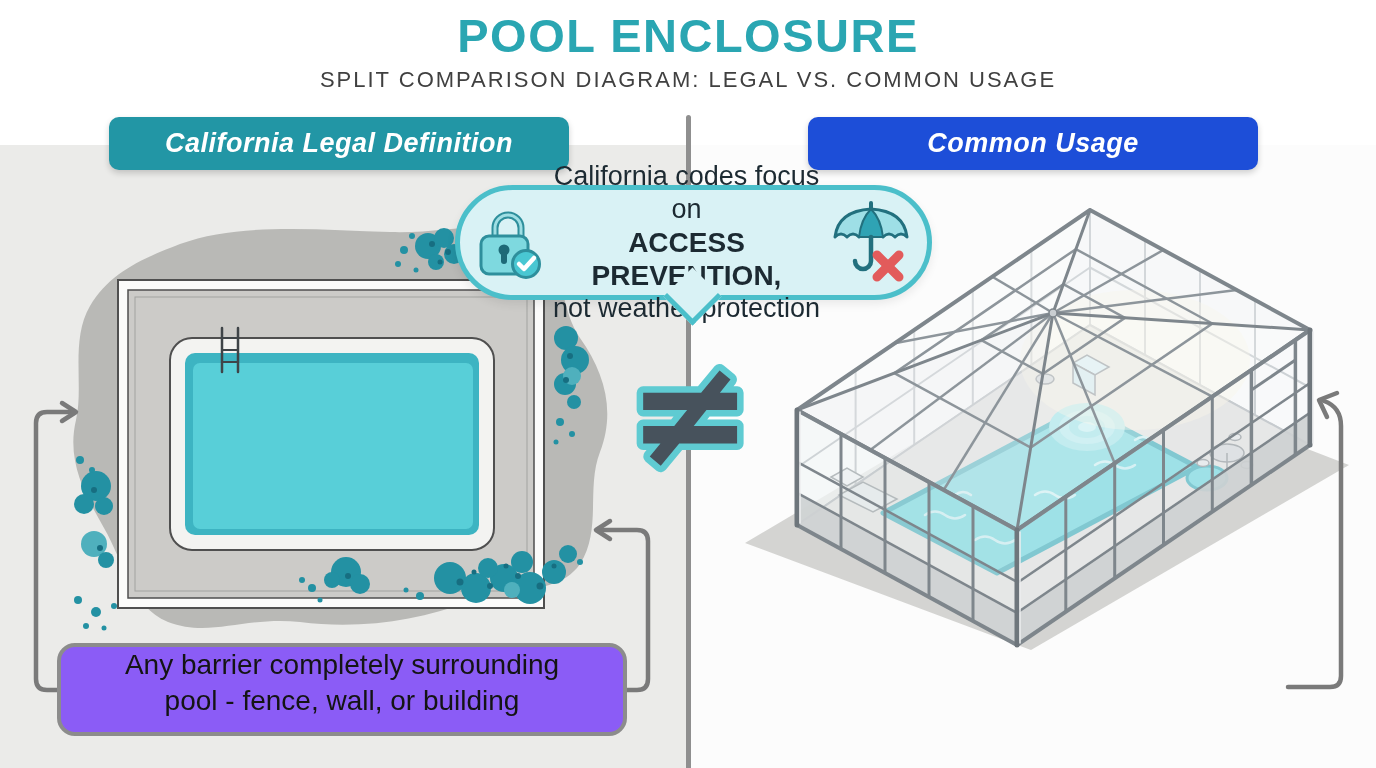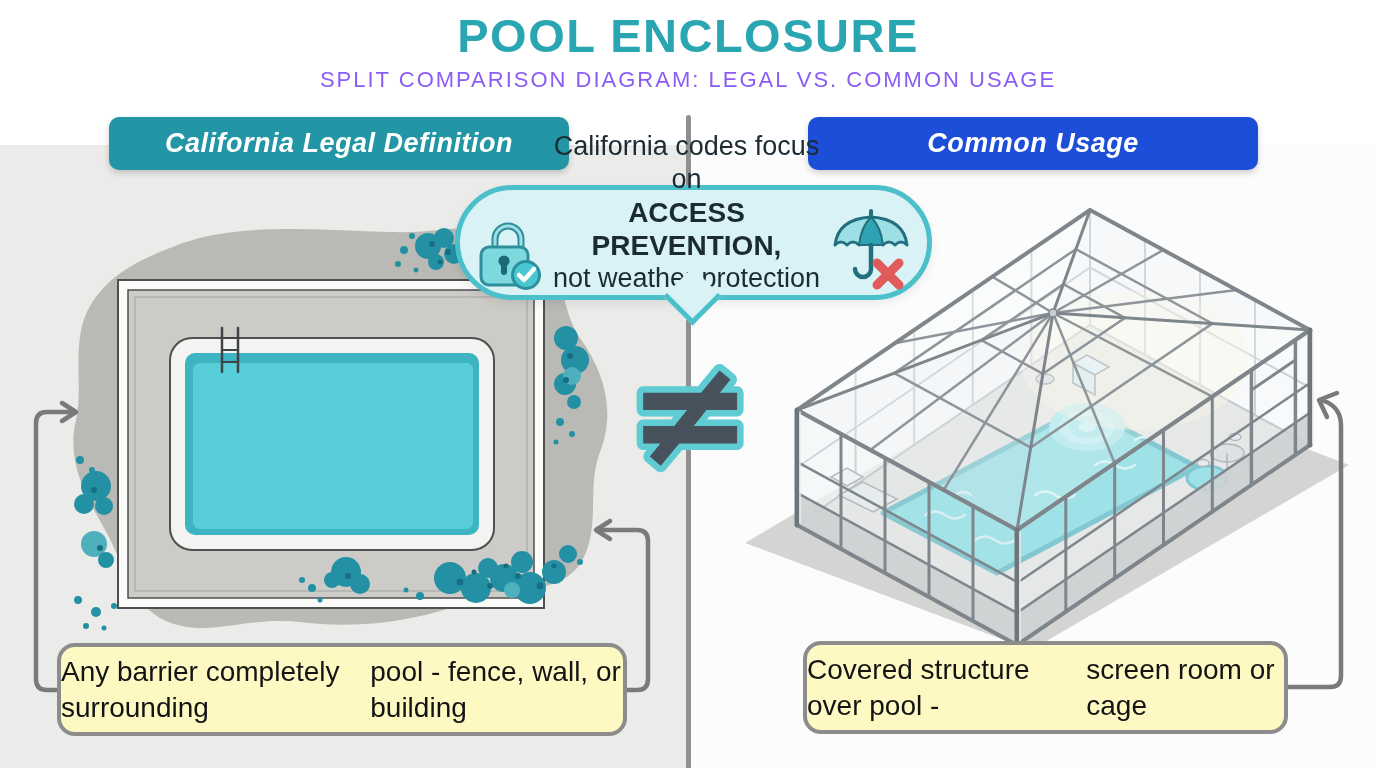--- a/index.html
+++ b/index.html
@@ -8,47 +8,47 @@
   #stage{position:relative;width:1376px;height:744px;}
 
   .left-bg{position:absolute;left:0;top:145px;width:688px;height:623px;background:#ebebe9;z-index:0;}
   .right-bg{position:absolute;left:688px;top:145px;width:688px;height:623px;background:#fcfcfc;z-index:0;}
 
   .divider{position:absolute;left:686px;top:115px;width:5px;height:653px;background:#8f8f8f;
            border-radius:3px 3px 0 0;z-index:1;}
 
   .titlebar{position:absolute;left:0;top:0;width:1376px;text-align:center;z-index:2;}
   .title{margin:0;padding-top:8px;font-size:47px;font-weight:800;letter-spacing:1.5px;color:#2aa6b2;}
-  .subtitle{margin-top:4px;font-size:22px;font-weight:500;letter-spacing:2px;color:#8b5cf6;}
+  .subtitle{margin-top:4px;font-size:22px;font-weight:500;letter-spacing:2px;color:#404040;}
 
   .hdr{position:absolute;top:117px;height:53px;border-radius:10px;display:flex;align-items:center;
        justify-content:center;color:#ffffff;font-size:27px;font-weight:700;letter-spacing:.5px;
        box-shadow:0 3px 6px rgba(0,0,0,.18);z-index:4;font-style:italic;}
   .hdr-left{left:109px;width:460px;background:#2296a5;}
   .hdr-right{left:808px;width:450px;background:#1d4ed8;}
 
   .illu{position:absolute;z-index:2;}
   .illu-left{left:60px;top:210px;}
   .illu-right{left:735px;top:195px;}
 
   .connectors{position:absolute;left:0;top:0;z-index:3;pointer-events:none;}
 
   .neq-wrap{position:absolute;left:610px;top:330px;width:160px;height:180px;z-index:4;}
 
   .callout{position:absolute;left:455px;top:185px;width:477px;height:115px;background:#d9f2f5;
-           border:5px solid #4bbfca;border-radius:58px;z-index:5;display:flex;align-items:flex-end;
+           border:5px solid #4bbfca;border-radius:58px;z-index:5;display:flex;align-items:center;
            justify-content:space-between;padding:0 14px;box-sizing:border-box;
            box-shadow:0 4px 10px rgba(0,0,0,.08);}
   .callout .tail{position:absolute;left:212px;bottom:-22px;width:36px;height:36px;background:#d9f2f5;
            border-right:5px solid #4bbfca;border-bottom:5px solid #4bbfca;transform:rotate(45deg);}
   .callout-text{flex:1;text-align:center;color:#1c2a32;line-height:33px;font-size:27px;font-weight:500;}
   .callout-text .strong{font-size:28px;font-weight:800;}
 
-  .caption{position:absolute;height:93px;background:#fef9c3;border:4px solid #8c8c8c;border-radius:18px;
-           display:flex;flex-direction:row;align-items:center;z-index:5;
+  .caption{position:absolute;height:93px;background:#8b5cf6;border:4px solid #8c8c8c;border-radius:18px;
+           display:flex;flex-direction:column;align-items:center;z-index:5;
            color:#141414;font-size:28px;font-weight:500;line-height:36px;box-sizing:border-box;}
   .caption-left{left:57px;top:643px;width:570px;}
   .caption-right{left:803px;top:641px;width:485px;}
 </style>
 </head>
 <body>
 
 <div id="stage">
 
   <div class="left-bg"></div>
@@ -324,18 +324,14 @@
         <line x1="48" y1="56" x2="70" y2="78"></line>
         <line x1="70" y1="56" x2="48" y2="78"></line>
       </g>
     </svg>
   </div>
 
   <div class="caption caption-left">
     <div>Any barrier completely surrounding</div>
     <div>pool - fence, wall, or building</div>
   </div>
-  <div class="caption caption-right">
-    <div>Covered structure over pool -</div>
-    <div>screen room or cage</div>
-  </div>
 
 </div>
 
 </body></html>

